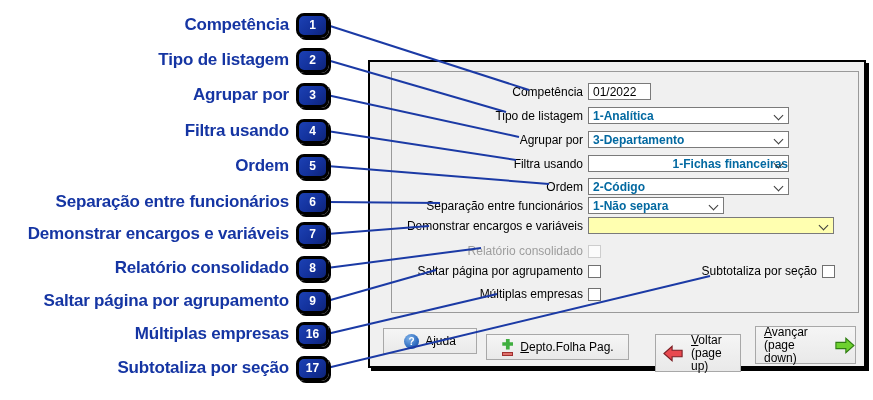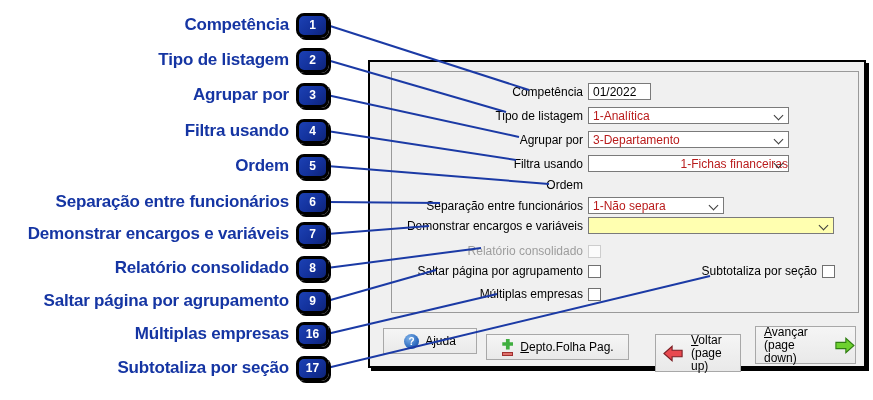--- a/index.html
+++ b/index.html
@@ -43,22 +43,22 @@
     padding-right:5px;font-size:12px;color:#000;
   }
   .flabel.disabled{color:#9d9d9d;}
   .tinput{
     height:17px;background:#fff;border:1px solid #7a7a7a;
     font-family:"Liberation Sans",sans-serif;font-size:12px;color:#000;
     padding:0 0 0 4px;display:flex;align-items:center;
   }
   .combo{
     position:relative;height:17px;background:#fff;border:1px solid #7a7a7a;
-    font-size:12px;color:#b91c1c;display:flex;align-items:center;
-    padding-left:4px;white-space:nowrap;overflow:hidden;
+    font-size:12px;color:#0369a1;display:flex;align-items:center;
+    padding-left:4px;white-space:nowrap;overflow:hidden;font-weight:bold;
   }
   .combo .chev{
     position:absolute;right:6px;top:4px;width:7px;height:7px;
     border-left:1px solid #3c3c3c;border-bottom:1px solid #3c3c3c;
     transform:rotate(-45deg);transform-origin:center;
   }
   .checkbox{
     display:inline-block;width:13px;height:13px;background:#fff;
     border:1px solid #707070;
   }
@@ -121,20 +121,24 @@
     <div class="frow" style="top:93px;">
       <span class="flabel">Filtra usando</span>
       <span class="combo" style="width:201px;justify-content:flex-end;">
         <span>1-Fichas financeiras</span>
         <span class="chev"></span>
       </span>
     </div>
 
     <div class="frow" style="top:116px;">
       <span class="flabel">Ordem</span>
+      <span class="combo" style="width:201px;">
+        <span>2-Código</span>
+        <span class="chev"></span>
+      </span>
     </div>
 
     <div class="frow" style="top:135px;">
       <span class="flabel">Separação entre funcionários</span>
       <span class="combo" style="width:136px;">
         <span>1-Não separa</span>
         <span class="chev"></span>
       </span>
     </div>
 

